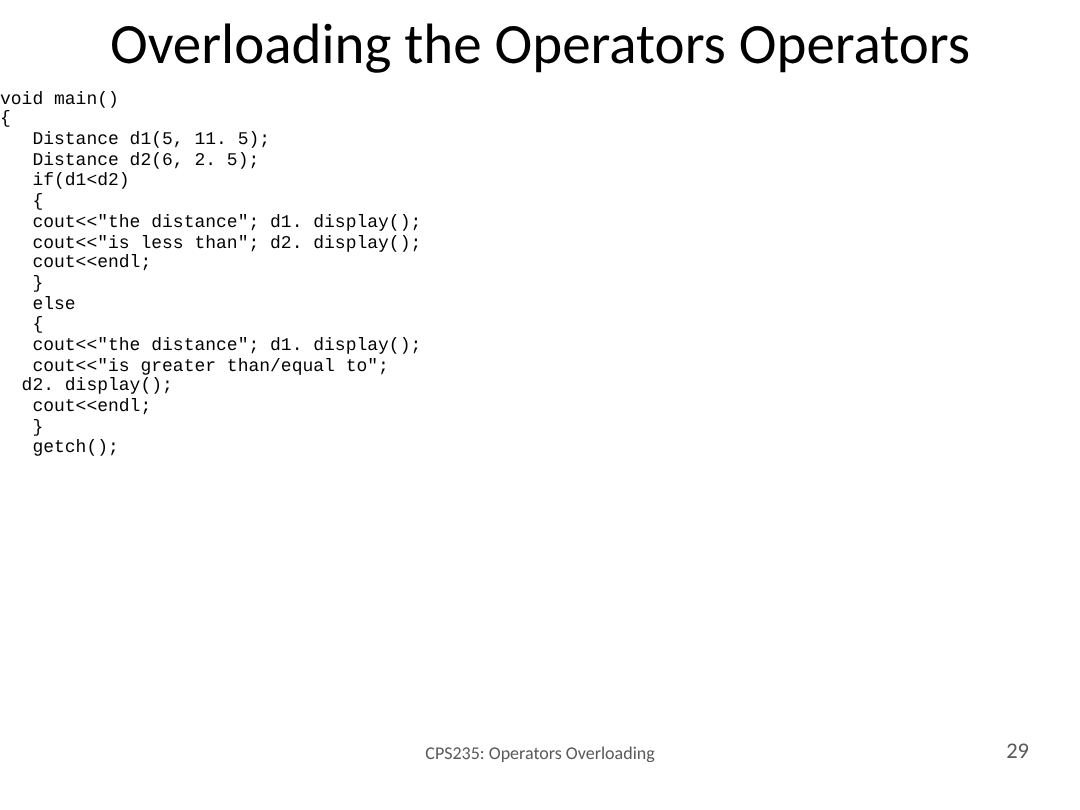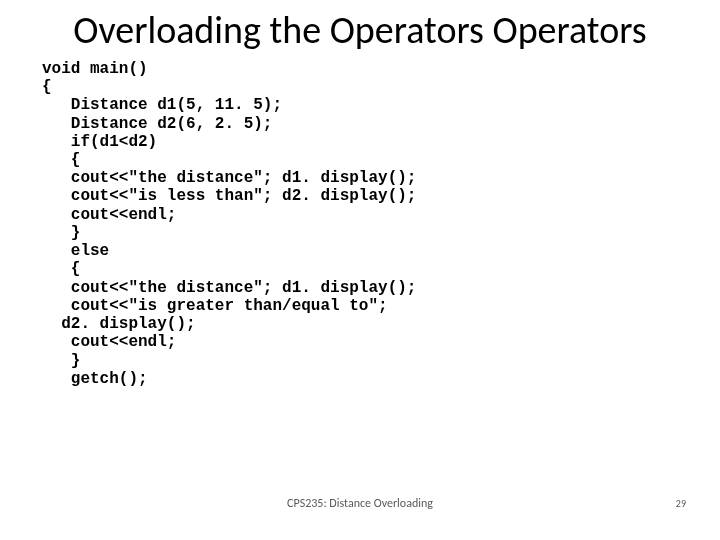--- a/index.html
+++ b/index.html
@@ -23,41 +23,40 @@
     text-align: center;
     font-size: 38px;
     font-weight: 400;
     line-height: 1.1;
     padding-top: 10px;
     padding-bottom: 8px;
     letter-spacing: 0px;
   }
   .code-block {
     font-family: "Courier New", Courier, monospace;
-    font-size: 16px;
-    font-weight: bold;
+    font-size: 12px;
+    font-weight: normal;
     line-height: 1.14;
     white-space: pre;
-    padding-left: 42px;
     padding-right: 40px;
   }
   .footer-center {
     position: absolute;
     bottom: 30px;
     left: 0;
     width: 720px;
     text-align: center;
     font-size: 12px;
     color: #5a5a5a;
   }
   .footer-right {
     position: absolute;
     bottom: 30px;
     right: 34px;
-    font-size: 10px;
+    font-size: 15px;
     color: #5a5a5a;
   }
 </style>
 </head>
 <body>
 
 <div class="slide">
   <div class="title">Overloading the Operators Operators</div>
   <div class="code-block">void main()
 {
@@ -70,15 +69,15 @@
    cout&lt;&lt;endl;
    }
    else
    {
    cout&lt;&lt;"the distance"; d1. display();
    cout&lt;&lt;"is greater than/equal to";
   d2. display();
    cout&lt;&lt;endl;
    }
    getch();</div>
-  <div class="footer-center">CPS235: Distance Overloading</div>
+  <div class="footer-center">CPS235: Operators Overloading</div>
   <div class="footer-right">29</div>
 </div>
 
 </body></html>

